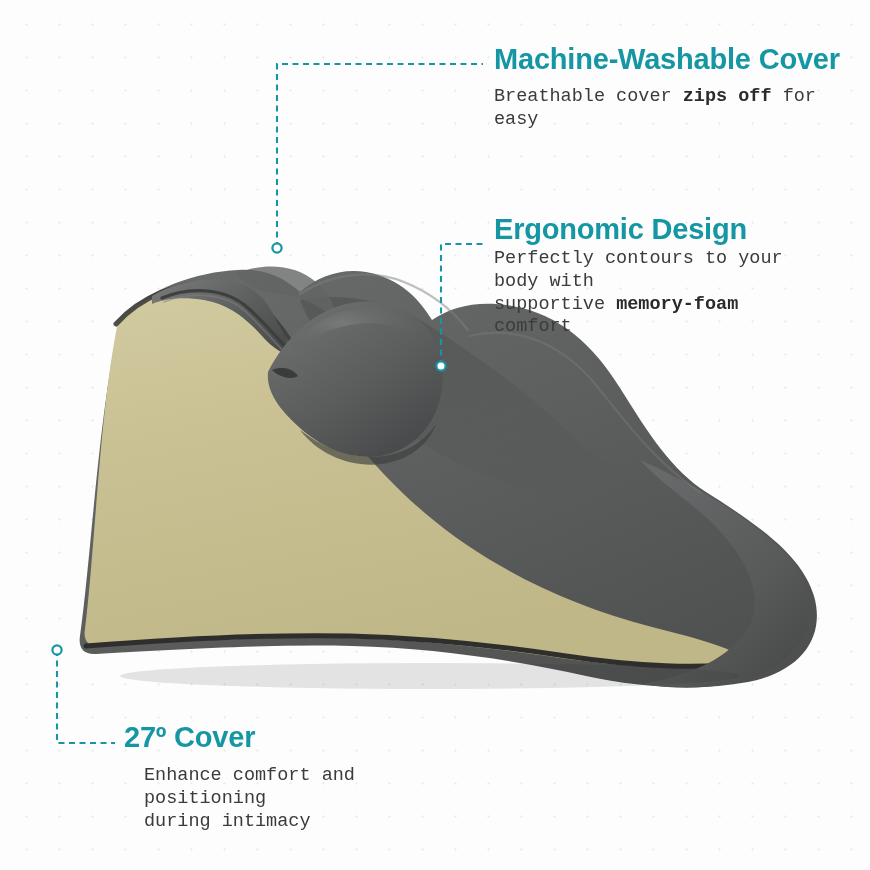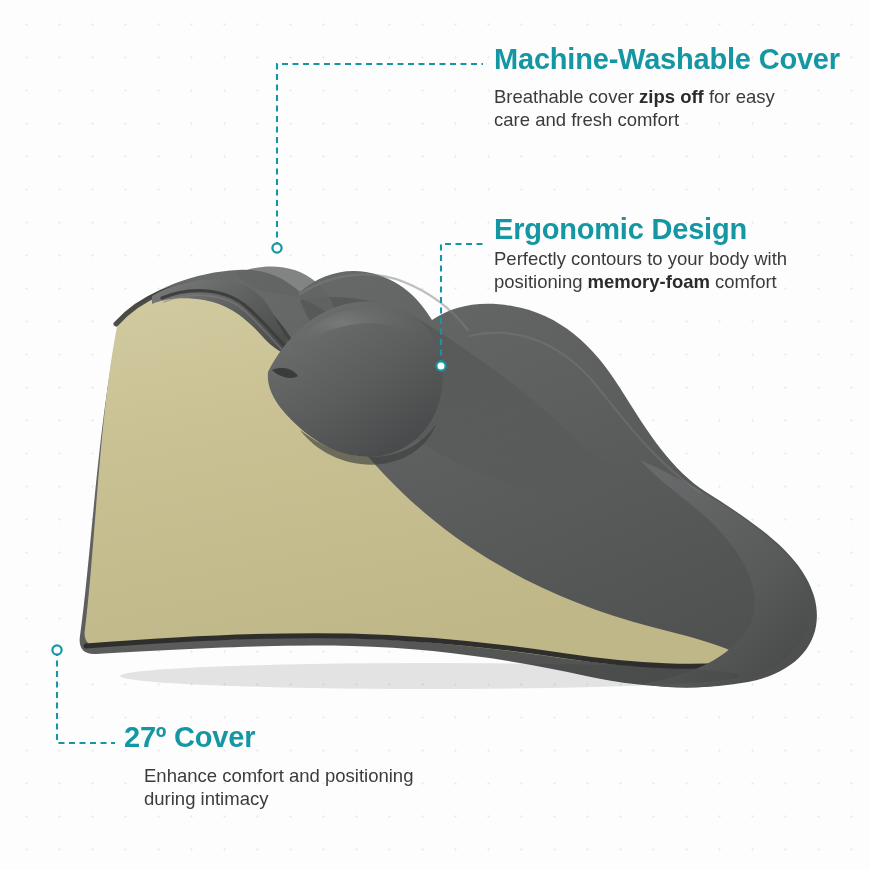--- a/index.html
+++ b/index.html
@@ -56,20 +56,21 @@
     letter-spacing: -0.2px;
     line-height: 1.05;
     white-space: nowrap;
   }
   .callout-body {
     margin: 0;
     font-size: 18.5px;
     font-weight: 400;
     line-height: 1.22;
     color: #3b3b3b;
+    font-family: Liberation Mono, monospace;
   }
   .callout-body b {
     font-weight: 700;
     color: #2b2b2b;
   }
 
   #callout-washable {
     left: 494px;
     top: 44px;
     width: 330px;
@@ -240,29 +241,28 @@
       <circle cx="277" cy="248" r="4.6" fill="#ffffff" stroke="#1596a3" stroke-width="2.2"></circle>
       <circle cx="441" cy="366" r="4.6" fill="#ffffff" stroke="#1596a3" stroke-width="2.2"></circle>
       <circle cx="57" cy="650" r="4.6" fill="#ffffff" stroke="#1596a3" stroke-width="2.2"></circle>
     </g>
   </svg>
 
   <div class="callout" id="callout-washable">
     <h2 class="callout-title" style="color:#1596a3">Machine-Washable Cover</h2>
     <p class="callout-body">
       <span>Breathable cover </span><b>zips off</b><span> for easy</span><br>
-      <span>care and fresh comfort</span>
     </p>
   </div>
 
   <div class="callout" id="callout-ergonomic">
     <h2 class="callout-title" style="color:#1596a3">Ergonomic Design</h2>
     <p class="callout-body">
       <span>Perfectly contours to your body with</span><br>
-      <span>positioning </span><b>memory-foam</b><span> comfort</span><br>
+      <span>supportive </span><b>memory-foam</b><span> comfort</span><br>
     </p>
   </div>
 
   <div class="callout" id="callout-angle">
     <h2 class="callout-title" style="color:#1596a3">27º Cover</h2>
     <p class="callout-body">
       <span>Enhance comfort and positioning</span><br>
       <span>during intimacy</span>
     </p>
   </div>

